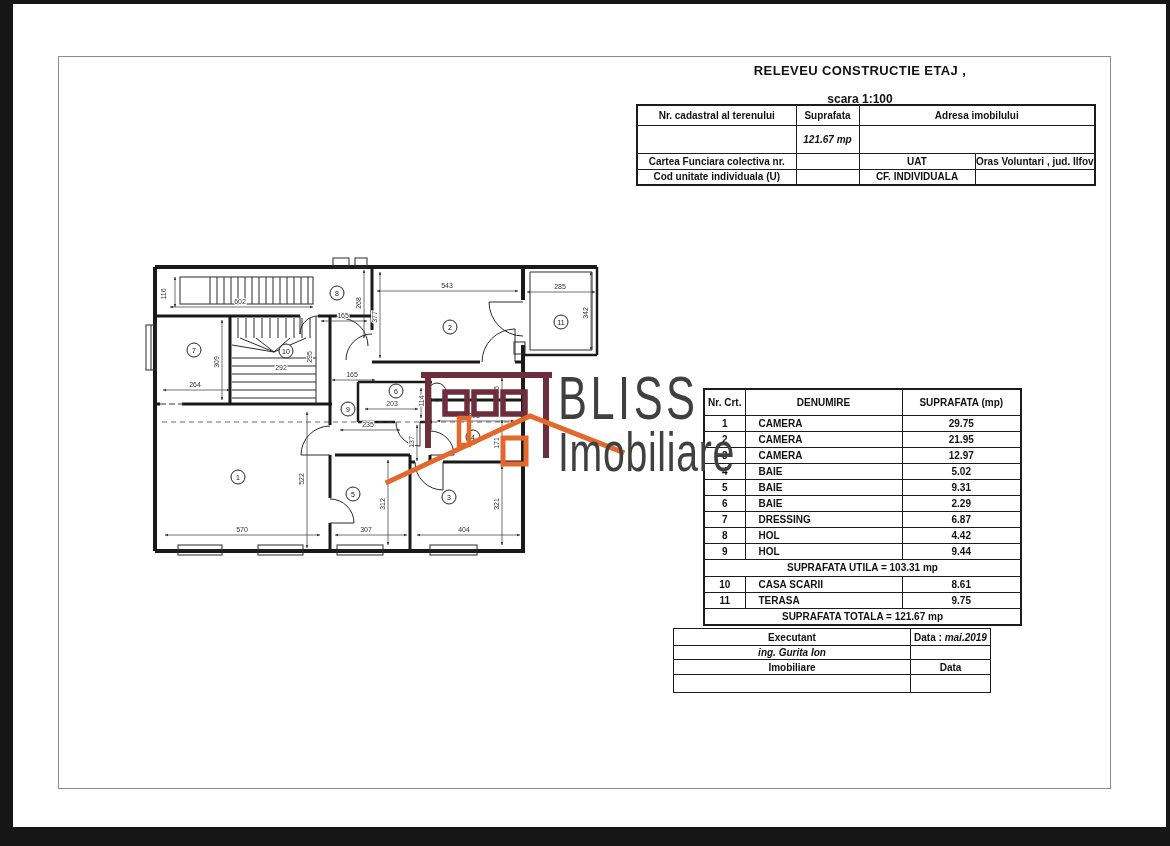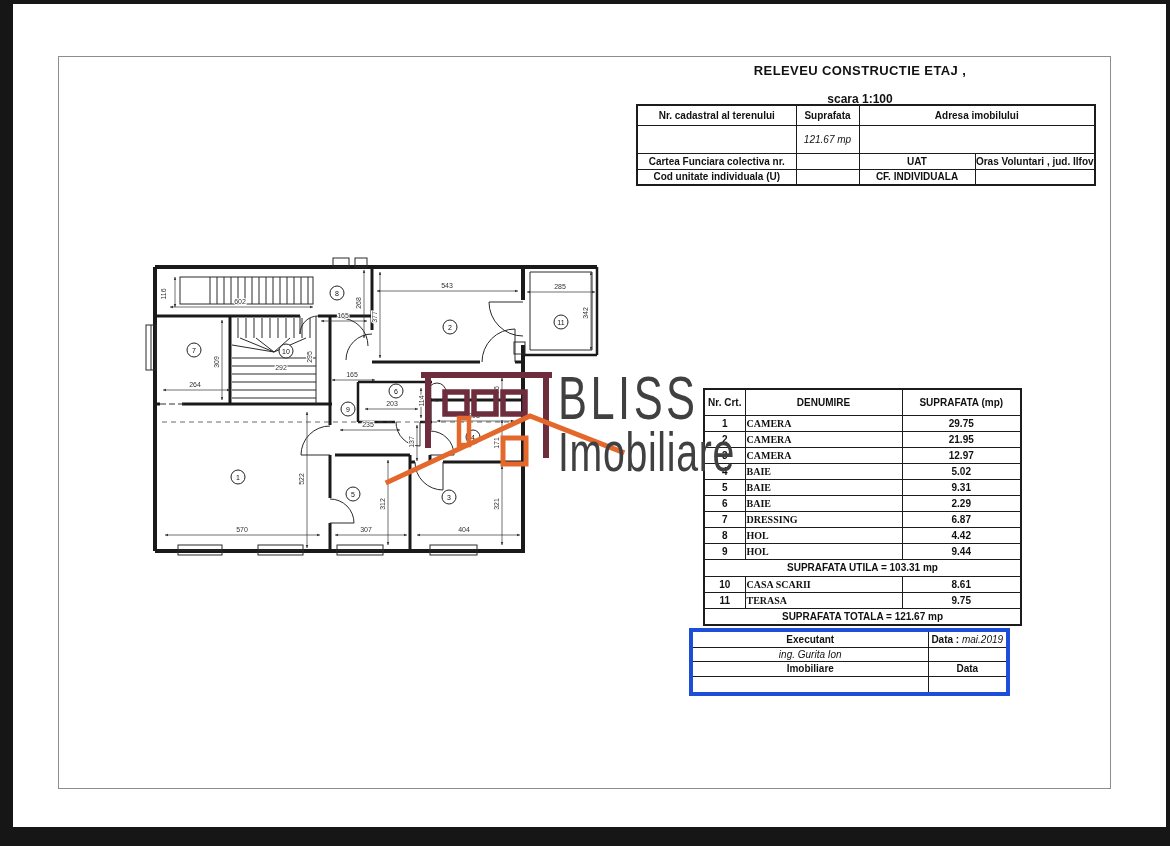--- a/index.html
+++ b/index.html
@@ -5,30 +5,30 @@
   html,body{margin:0;padding:0;background:#161616;width:1170px;height:846px;overflow:hidden;
     font-family:"Liberation Sans",sans-serif;}
   #page{position:absolute;left:13px;top:4px;width:1153px;height:823px;background:#ffffff;}
   #inner-border{position:absolute;left:45px;top:52px;width:1051px;height:731px;border:1px solid #8d8d8d;}
   #titleblock{position:absolute;left:630px;top:59px;width:434px;text-align:center;color:#111;}
   #titleblock .t1{font-size:13px;font-weight:bold;letter-spacing:.4px;}
   #titleblock .t2{font-size:12px;font-weight:bold;margin-top:14px;}
   table{border-collapse:collapse;position:absolute;table-layout:fixed;background:#fff;border-radius:9px;}
   td{border:1px solid #1c1c1c;font-size:10px;font-weight:bold;text-align:center;padding:0;
      color:#111;overflow:hidden;white-space:nowrap;}
-  .it{font-style:italic;font-weight:normal;}
+  .it{font-style:italic;font-weight:bold;}
   #cadtable{left:623px;top:100px;width:460px;border:2px solid #1c1c1c;}
   #cadtable tr.r1{height:20px;} #cadtable tr.r2{height:28px;}
   #cadtable tr.r3{height:16px;} #cadtable tr.r4{height:16px;}
   #roomstable{left:690px;top:384px;width:317px;border:2px solid #1c1c1c;}
   #roomstable tr{height:16px;}
   #roomstable tr.hdr{height:26px;}
   #roomstable tr.merged{height:17px;}
-  #roomstable td.c1{text-align:left;padding-left:1px;font-family:Liberation Serif, serif;}
-  #sigtable{left:676px;top:624px;width:317px;border:4px solid #1d4ed8;}
+  #roomstable td.c1{text-align:left;padding-left:13px;}
+  #sigtable{left:660px;top:624px;width:317px;border:1px solid #1d4ed8;}
   #sigtable tr.s1{height:17px;} #sigtable tr.s2{height:14px;margin-top:36px;}
   #sigtable tr.s3{height:15px;} #sigtable tr.s4{height:18px;}
   #plan{position:absolute;left:132px;top:251px;width:630px;height:310px;}
   .w{stroke:#1a1a1a;fill:none;}
   .thin{stroke:#2a2a2a;fill:none;stroke-width:1;}
   .dimline{stroke:#333;stroke-width:.7;}
   .dimtext{font-size:7px;fill:#333;text-anchor:middle;font-family:"Liberation Sans",sans-serif;
     paint-order:stroke;stroke:#fff;stroke-width:2px;}
   .marker{fill:#fff;stroke:#222;stroke-width:1;}
   .markertext{font-size:7px;fill:#111;text-anchor:middle;font-family:"Liberation Sans",sans-serif;}

